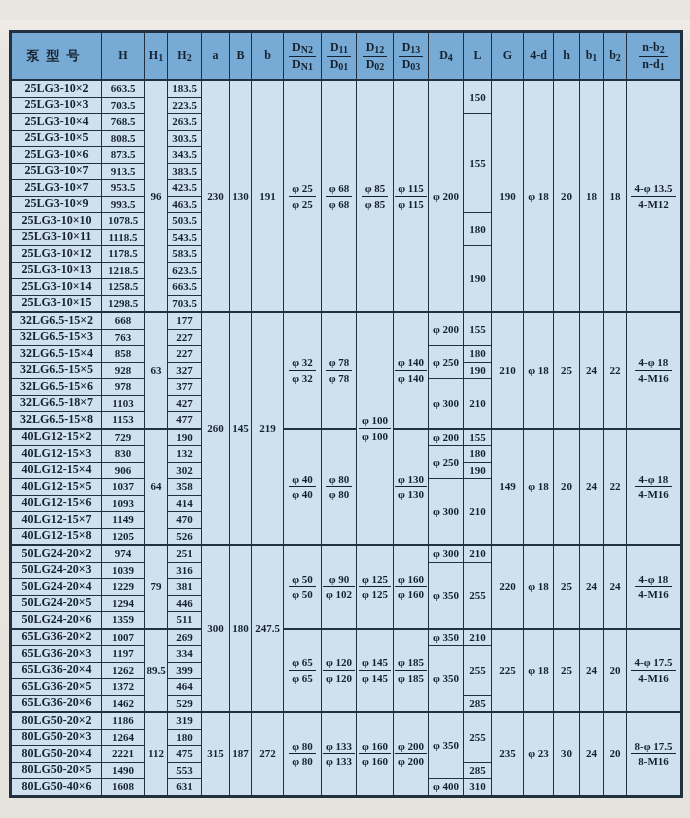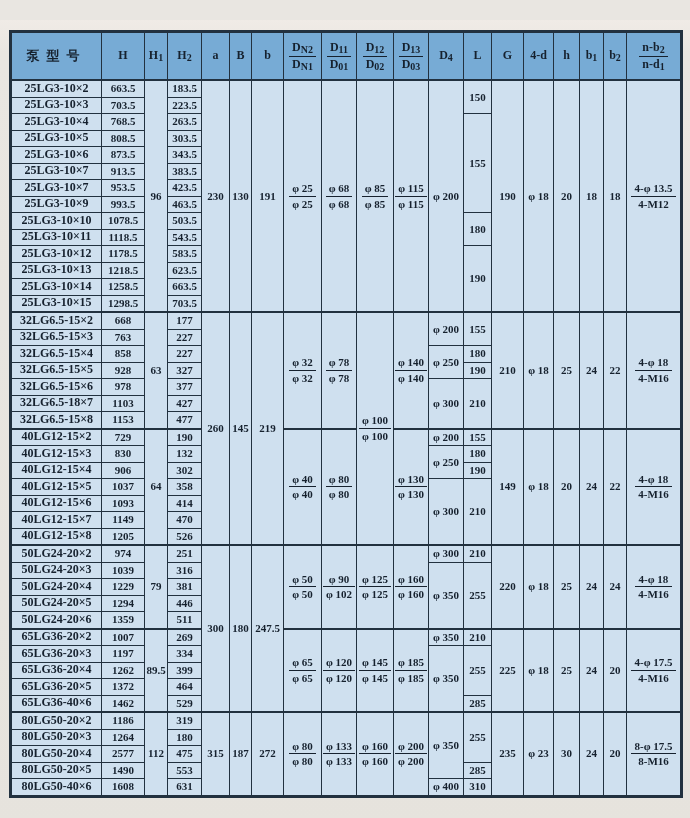--- a/index.html
+++ b/index.html
@@ -371,21 +371,21 @@
           <td data-name="cell-model" class="model">65LG36-20×4</td>
           <td data-name="cell-H">1262</td>
           <td data-name="cell-H2">399</td>
         </tr>
         <tr data-name="table-row">
           <td data-name="cell-model" class="model">65LG36-20×5</td>
           <td data-name="cell-H">1372</td>
           <td data-name="cell-H2">464</td>
         </tr>
         <tr data-name="table-row">
-          <td data-name="cell-model" class="model">65LG36-40×6</td>
+          <td data-name="cell-model" class="model">65LG36-20×6</td>
           <td data-name="cell-H">1462</td>
           <td data-name="cell-H2">529</td>
           <td data-name="cell-L">285</td>
         </tr>
         <tr data-name="table-row" class="bs">
           <td data-name="cell-model" class="model">80LG50-20×2</td>
           <td data-name="cell-H">1186</td>
           <td rowspan="5" data-name="cell-H1">112</td>
           <td data-name="cell-H2">319</td>
           <td rowspan="5" data-name="cell-a">315</td>
@@ -404,21 +404,21 @@
           <td rowspan="5" data-name="cell-b2">20</td>
           <td rowspan="5" data-name="cell-n"><span class="frac" data-name="stacked-value"><span class="top" data-name="stacked-top">8-φ 17.5</span><span class="bot" data-name="stacked-bottom">8-M16</span></span></td>
         </tr>
         <tr data-name="table-row">
           <td data-name="cell-model" class="model">80LG50-20×3</td>
           <td data-name="cell-H">1264</td>
           <td data-name="cell-H2">180</td>
         </tr>
         <tr data-name="table-row">
           <td data-name="cell-model" class="model">80LG50-20×4</td>
-          <td data-name="cell-H">2577</td>
+          <td data-name="cell-H">2221</td>
           <td data-name="cell-H2">475</td>
         </tr>
         <tr data-name="table-row">
           <td data-name="cell-model" class="model">80LG50-20×5</td>
           <td data-name="cell-H">1490</td>
           <td data-name="cell-H2">553</td>
           <td data-name="cell-L">285</td>
         </tr>
         <tr data-name="table-row">
           <td data-name="cell-model" class="model">80LG50-40×6</td>

